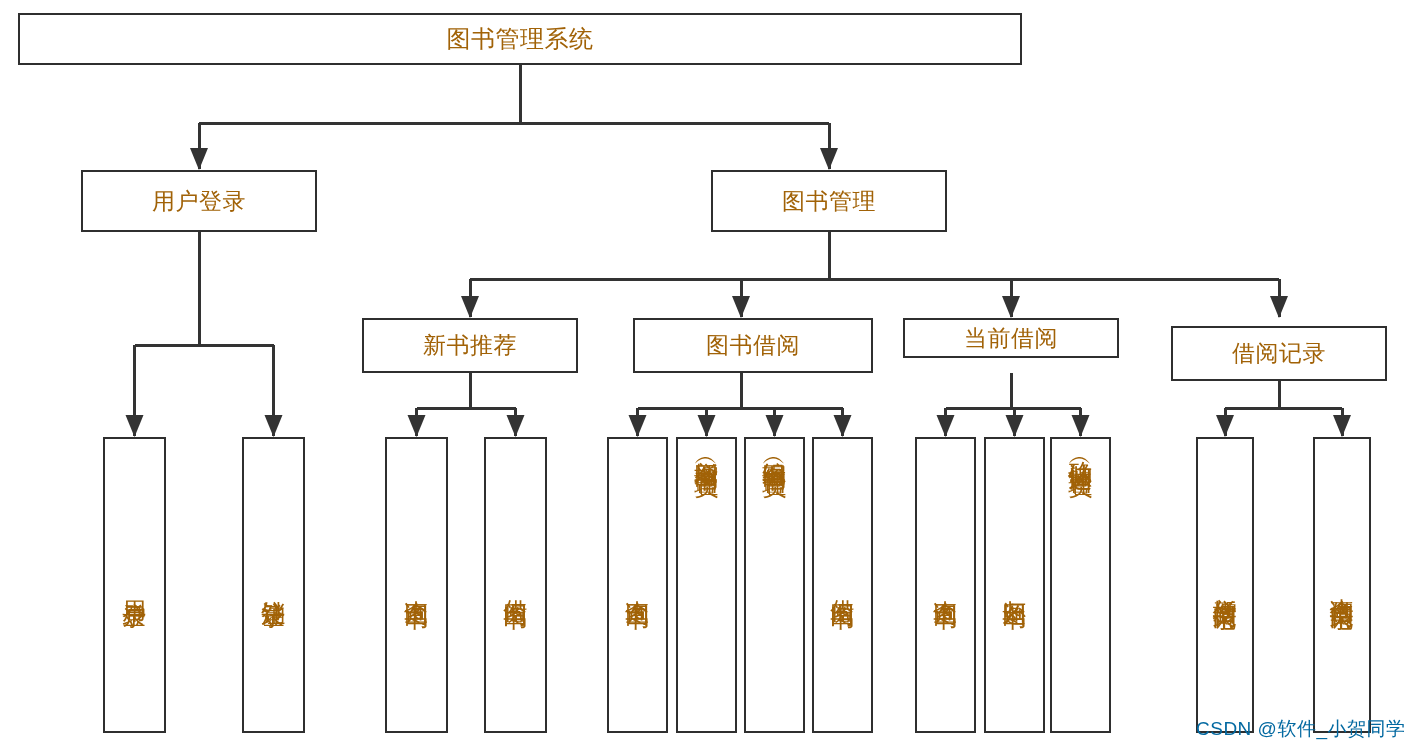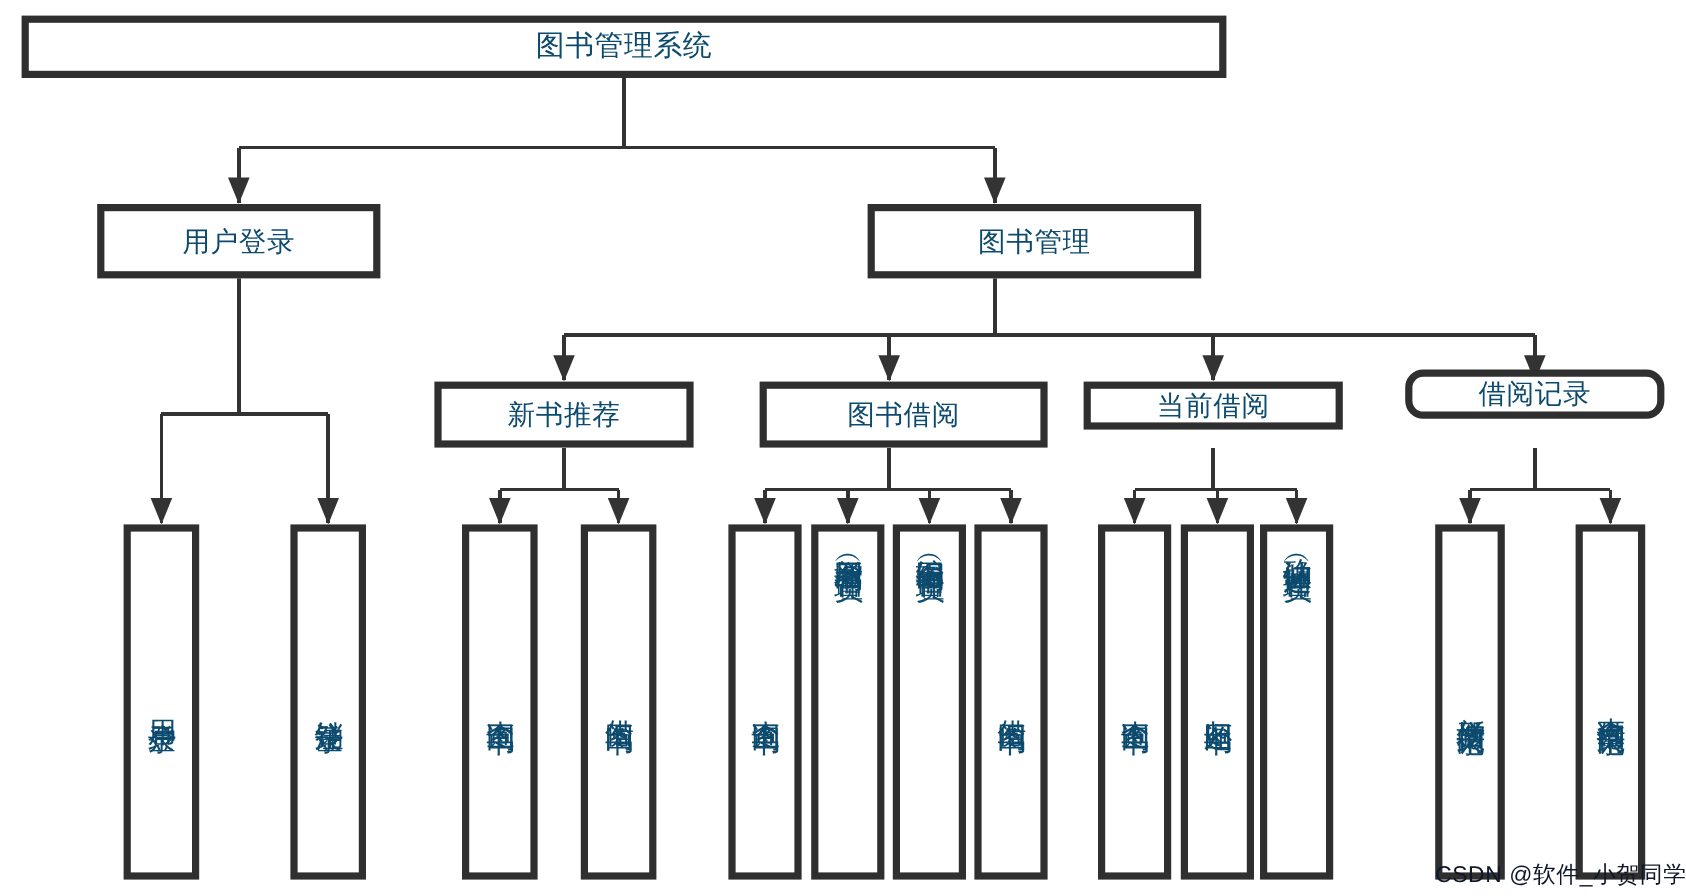--- a/index.html
+++ b/index.html
@@ -21,23 +21,23 @@
     position: absolute;
     left: 0;
     top: 0;
     width: 1405px;
     height: 747px;
     pointer-events: none;
   }
   .node {
     position: absolute;
     box-sizing: border-box;
-    border: 6px solid #15803d;
+    border: 2px solid #15803d;
     background: #ffffff;
-    color: #0c4a6e;
+    color: #a16207;
     display: flex;
     align-items: center;
     justify-content: center;
     overflow: hidden;
   }
   .node-label {
     display: block;
     white-space: nowrap;
     letter-spacing: 0.5px;
   }
@@ -62,21 +62,21 @@
     letter-spacing: 2px;
   }
   
   .v-node.align-top {
     align-items: flex-start;
     padding-top: 3px;
   }
   .watermark {
     position: absolute;
     font-size: 19px;
-    color: #0f172a;
+    color: #0369a1;
     white-space: nowrap;
     letter-spacing: 0.5px;
   }
 </style>
 </head>
 <body>
 
 <div id="canvas">
   <svg id="edges" viewBox="0 0 1405 747">
       <line x1="520" y1="65" x2="520" y2="123" stroke="#333333" stroke-width="3" shape-rendering="crispEdges"></line>
@@ -132,33 +132,33 @@
       <line x1="1342" y1="408" x2="1342" y2="436" stroke="#333333" stroke-width="3" shape-rendering="crispEdges"></line>
       <path d="M 1333 415 L 1351 415 L 1342 437 Z" fill="#333333"></path>
     </svg>
   <div id="nodes">
       <div class="node h-node title" style="left: 18px; top: 13px; width: 1004px; height: 52px; border-color: rgb(47, 47, 47); background: rgb(255, 255, 255);">
         <span class="node-label">图书管理系统</span>
       </div>
       <div class="node h-node" style="left: 81px; top: 170px; width: 236px; height: 62px; border-color: rgb(47, 47, 47); background: rgb(255, 255, 255);">
         <span class="node-label">用户登录</span>
       </div>
-      <div class="node h-node" style="left: 711px; top: 170px; width: 278px; height: 62px; border-color: rgb(47, 47, 47); background: rgb(255, 255, 255); margin-left: 12px;">
+      <div class="node h-node" style="left: 711px; top: 170px; width: 236px; height: 62px; border-color: rgb(47, 47, 47); background: rgb(255, 255, 255);">
         <span class="node-label">图书管理</span>
       </div>
       <div class="node h-node" style="left: 362px; top: 318px; width: 216px; height: 55px; border-color: rgb(47, 47, 47); background: rgb(255, 255, 255); align-items: center;">
         <span class="node-label">新书推荐</span>
       </div>
       <div class="node h-node" style="left: 633px; top: 318px; width: 240px; height: 55px; border-color: rgb(47, 47, 47); background: rgb(255, 255, 255);">
         <span class="node-label">图书借阅</span>
       </div>
       <div class="node h-node" style="left: 903px; top: 318px; width: 216px; height: 40px; border-color: rgb(47, 47, 47); background: rgb(255, 255, 255);">
         <span class="node-label">当前借阅</span>
       </div>
-      <div class="node h-node" style="left: 1171px; top: 308px; width: 216px; height: 41px; border-color: rgb(47, 47, 47); background: rgb(255, 255, 255); border-radius: 15px;">
+      <div class="node h-node" style="left: 1171px; top: 326px; width: 216px; height: 55px; border-color: rgb(47, 47, 47); background: rgb(255, 255, 255);">
         <span class="node-label">借阅记录</span>
       </div>
       <div class="node v-node" style="left: 103px; top: 437px; width: 63px; height: 296px; border-color: rgb(47, 47, 47); background: rgb(255, 255, 255);">
         <span class="node-label">用户登录</span>
       </div>
       <div class="node v-node" style="left: 242px; top: 437px; width: 63px; height: 296px; border-color: rgb(47, 47, 47); background: rgb(255, 255, 255);">
         <span class="node-label">注销登录</span>
       </div>
       <div class="node v-node" style="left: 385px; top: 437px; width: 63px; height: 296px; border-color: rgb(47, 47, 47); background: rgb(255, 255, 255);">
         <span class="node-label">查询图书</span>

